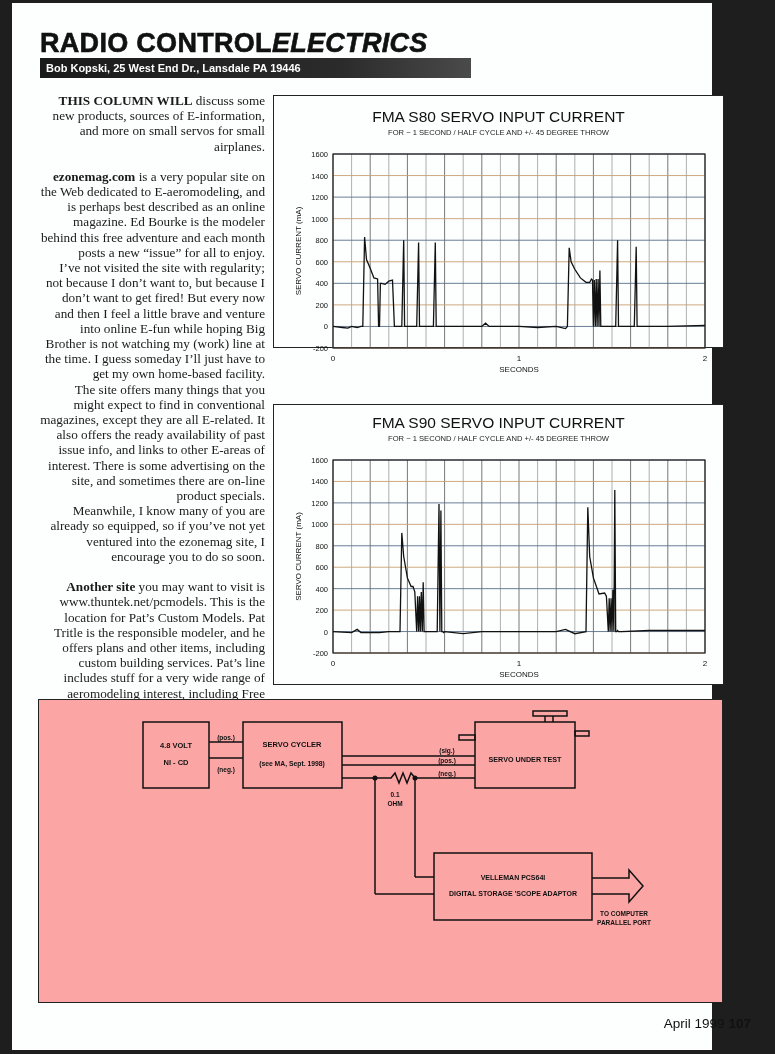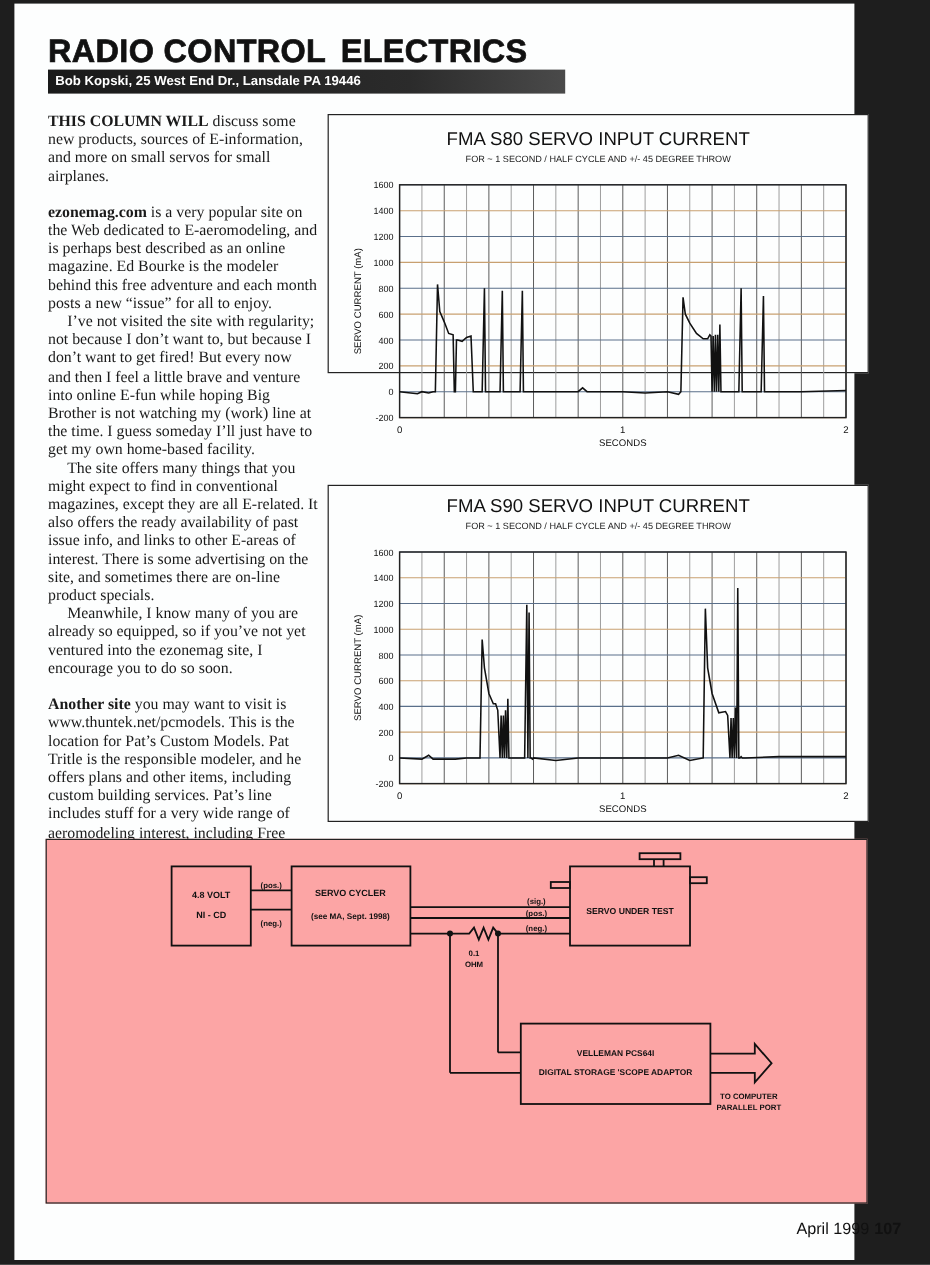--- a/index.html
+++ b/index.html
@@ -11,31 +11,31 @@
     .page {
       position: absolute; left: 12px; top: 3px; width: 700px; height: 1047px;
       background: #fdfefe;
     }
     .title {
       position: absolute; left: 40px; top: 28px; margin: 0;
       font-family: "Liberation Sans", sans-serif; font-weight: 900;
       font-size: 27px; letter-spacing: 0.3px; color: #111; white-space: nowrap;
       -webkit-text-stroke: 0.6px #111;
     }
-    .title .italic { margin-left: 12px; }
+    .title .italic { font-style: italic; margin-left: 0; }
     .byline {
       position: absolute; left: 40px; top: 58px; width: 431px; height: 20px;
       background: linear-gradient(90deg, #1a1a1a 0%, #2b2b2b 70%, #4a4a4a 100%);
       color: #fff; font-family: "Liberation Sans", sans-serif; font-weight: bold;
       font-size: 11px; line-height: 20px; padding-left: 6px; box-sizing: border-box;
       white-space: nowrap;
     }
     .column {
       position: absolute; left: 40px; top: 93px; width: 225px;
-      font-size: 13.2px; line-height: 15.2px; color: #1a1a1a;
+      font-size: 13.2px; line-height: 15.2px; color: #1a1a1a; text-align: right;
     }
     .column p { margin: 0; }
     .column p.gap { margin-top: 15px; }
     .column p.indent { text-indent: 16px; }
     .column b { font-weight: bold; }
 
     .chart-box {
       position: absolute; left: 273px; width: 451px; border: 1.5px solid #222;
       background: #fdfefe; box-sizing: border-box;
     }
@@ -79,21 +79,21 @@
 <div class="column">
   <p><b>THIS COLUMN WILL</b><span> discuss some new products, sources of E-information, and more on small servos for small airplanes.</span></p>
   <p class="gap"><b>ezonemag.com</b><span> is a very popular site on the Web dedicated to E-aeromodeling, and is perhaps best described as an online magazine. Ed Bourke is the modeler behind this free adventure and each month posts a new “issue” for all to enjoy.</span></p>
   <p class="indent">I’ve not visited the site with regularity; not because I don’t want to, but because I don’t want to get fired! But every now and then I feel a little brave and venture into online E-fun while hoping Big Brother is not watching my (work) line at the time. I guess someday I’ll just have to get my own home-based facility.</p>
   <p class="indent">The site offers many things that you might expect to find in conventional magazines, except they are all E-related.  It also offers the ready availability of past issue info, and links to other E-areas of interest.  There is some advertising on the site, and sometimes there are on-line product specials.</p>
   <p class="indent">Meanwhile, I know many of you are already so equipped, so if you’ve not yet ventured into the ezonemag site, I encourage you to do so soon.</p>
   <p class="gap"><b>Another site</b><span> you may want to visit is www.thuntek.net/pcmodels. This is the location for Pat’s Custom Models.  Pat Tritle is the responsible modeler, and he offers plans and other items, including custom building services.  Pat’s line includes stuff for a very wide range of aeromodeling interest, including Free Flight rubber, Giant Scale, and much in between.</span></p>
   <p class="indent">One photo shows two available WW II designs, equipped with Magnetic Meyhem power systems on 10 cells. You can obtain catalog info by sending a SASE to Pat’s Custom Models, 10313 Snowheights Blvd NE, Albuquerque NM</p>
 </div>
 
-<div class="chart-box" id="chart0" style="top:95px;height:216px;">
+<div class="chart-box" id="chart0" style="top:95px;height:253px;">
   <div class="chart-title">FMA S80 SERVO INPUT CURRENT</div>
   <div class="chart-sub">FOR ~ 1 SECOND / HALF CYCLE AND +/- 45 DEGREE THROW</div>
   <svg width="451" height="293">
       <g>
         <line x1="59" y1="58" x2="59" y2="252" stroke="#555" stroke-width="0.8"></line>
         <line x1="77.6" y1="58" x2="77.6" y2="252" stroke="#9a9a9a" stroke-width="0.8"></line>
         <line x1="96.2" y1="58" x2="96.2" y2="252" stroke="#555" stroke-width="0.8"></line>
         <line x1="114.8" y1="58" x2="114.8" y2="252" stroke="#9a9a9a" stroke-width="0.8"></line>
         <line x1="133.4" y1="58" x2="133.4" y2="252" stroke="#555" stroke-width="0.8"></line>
         <line x1="152" y1="58" x2="152" y2="252" stroke="#9a9a9a" stroke-width="0.8"></line>

